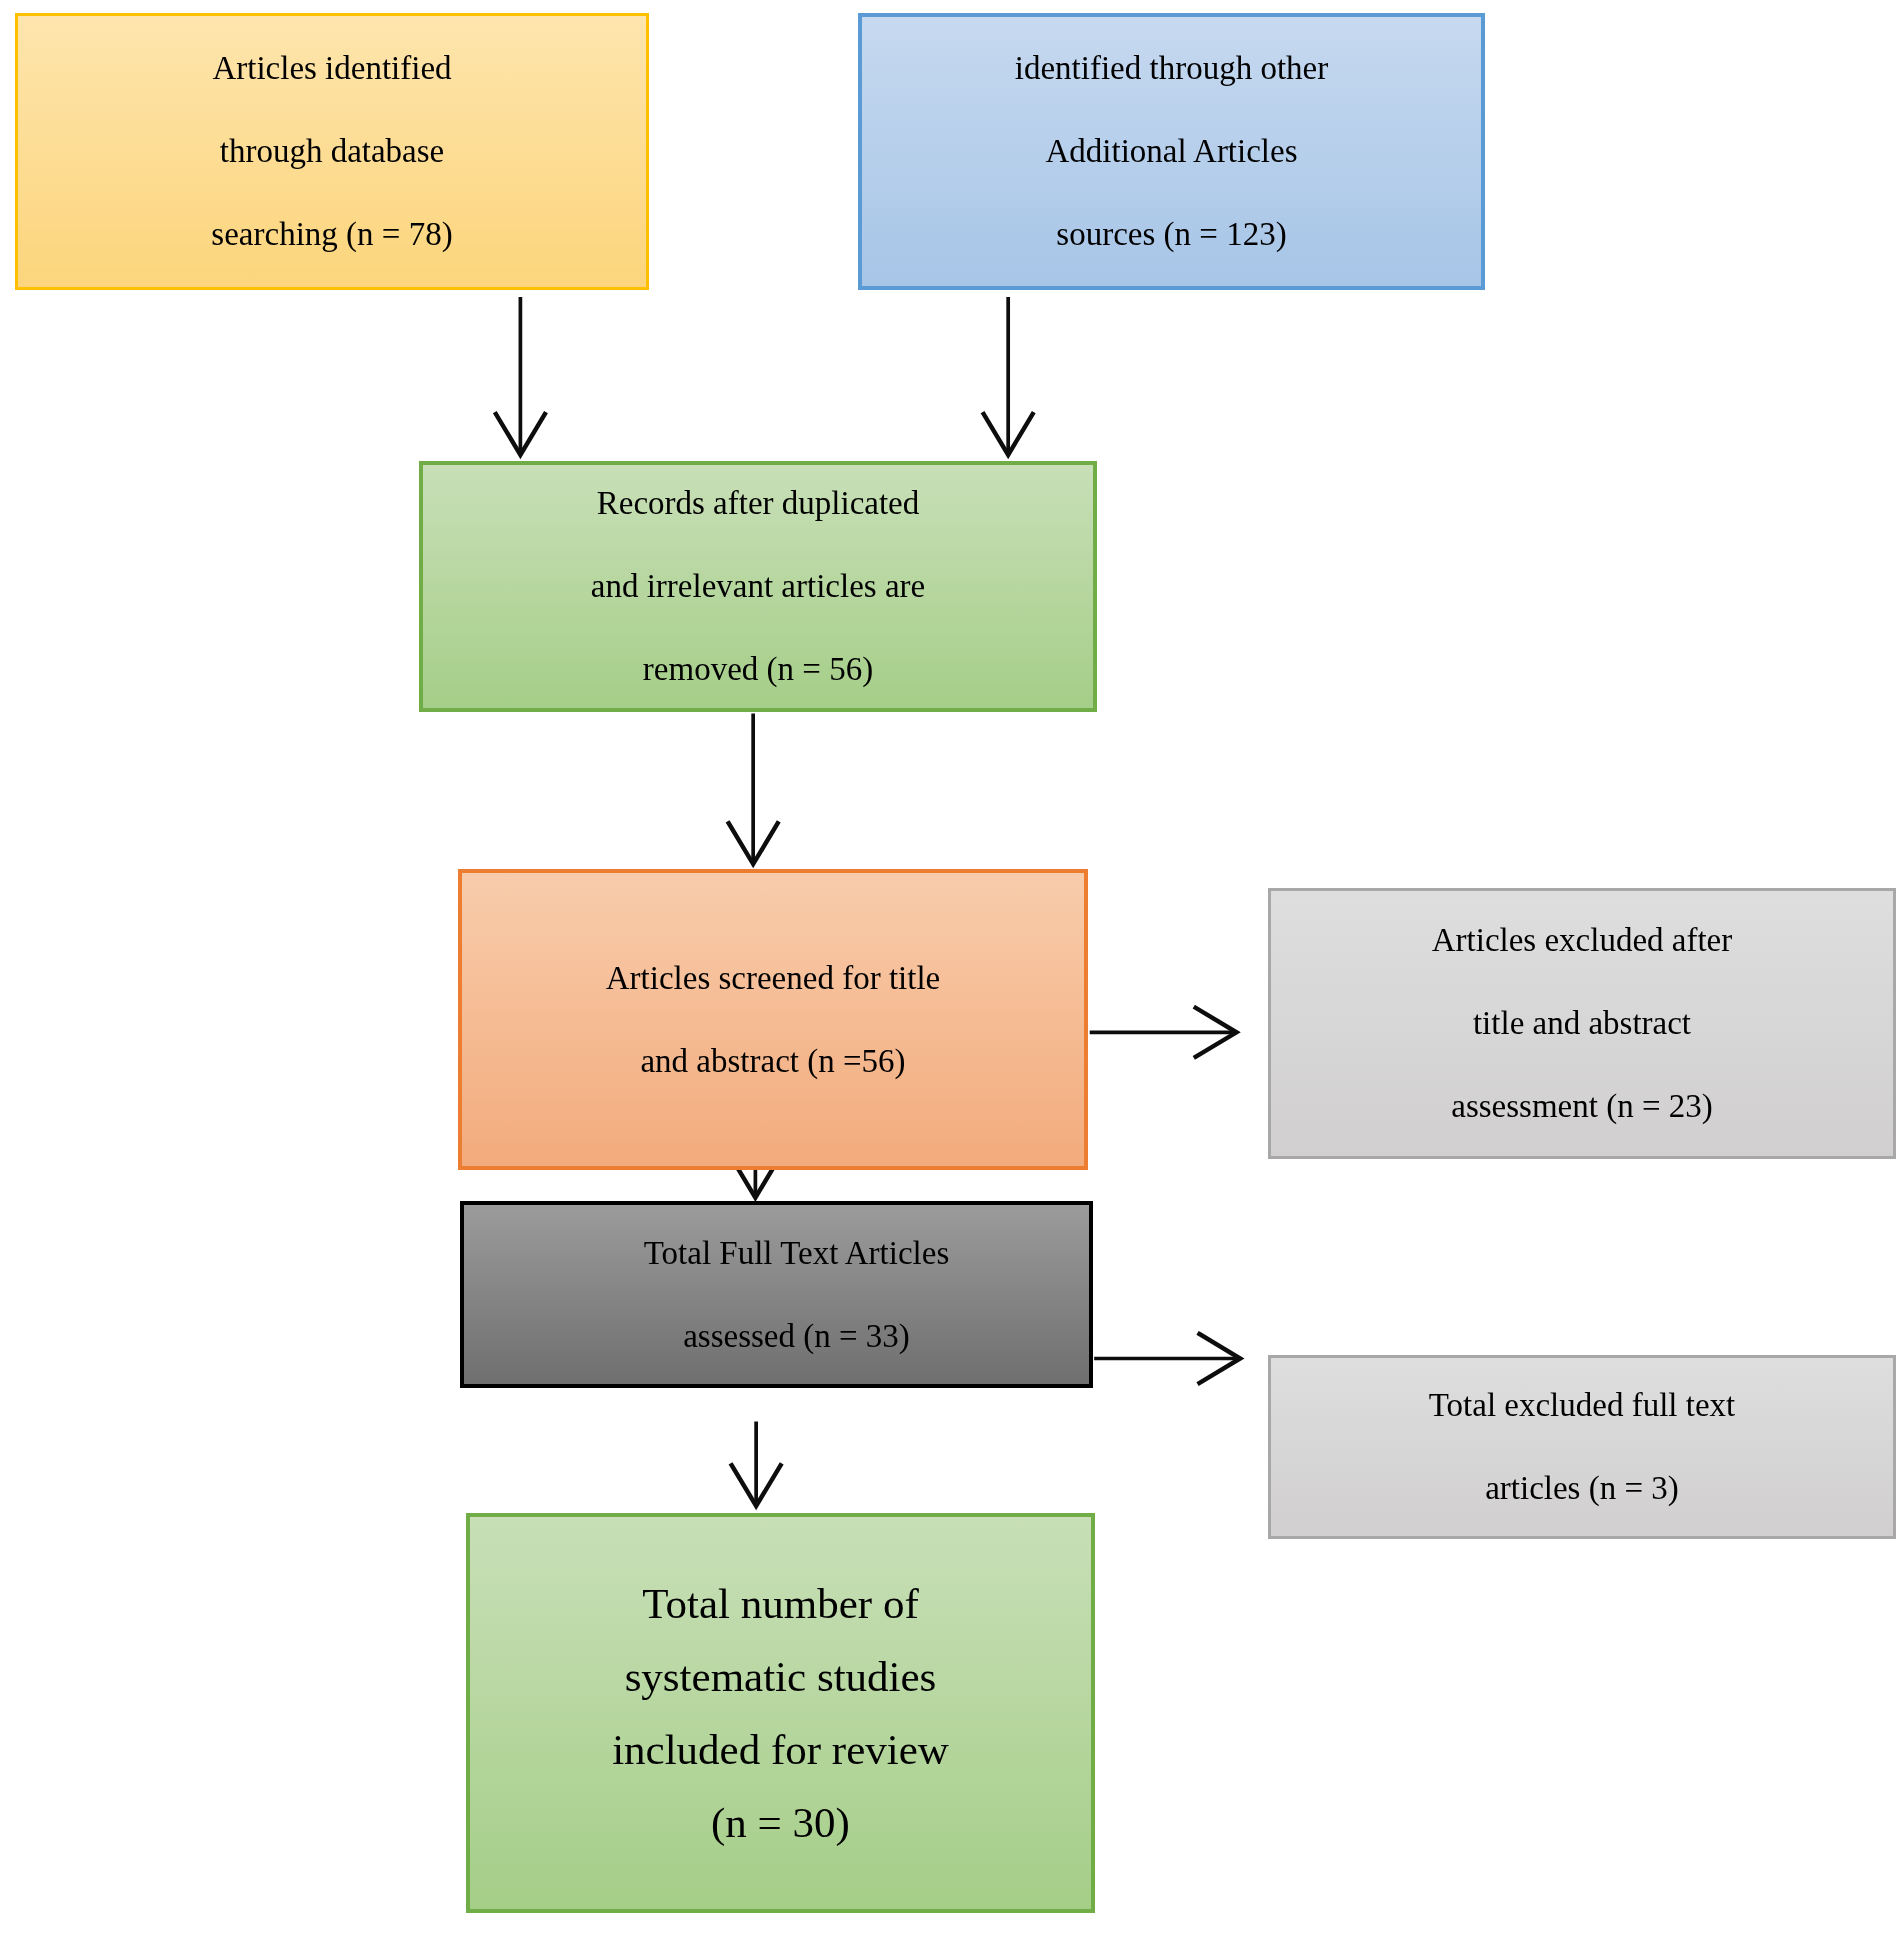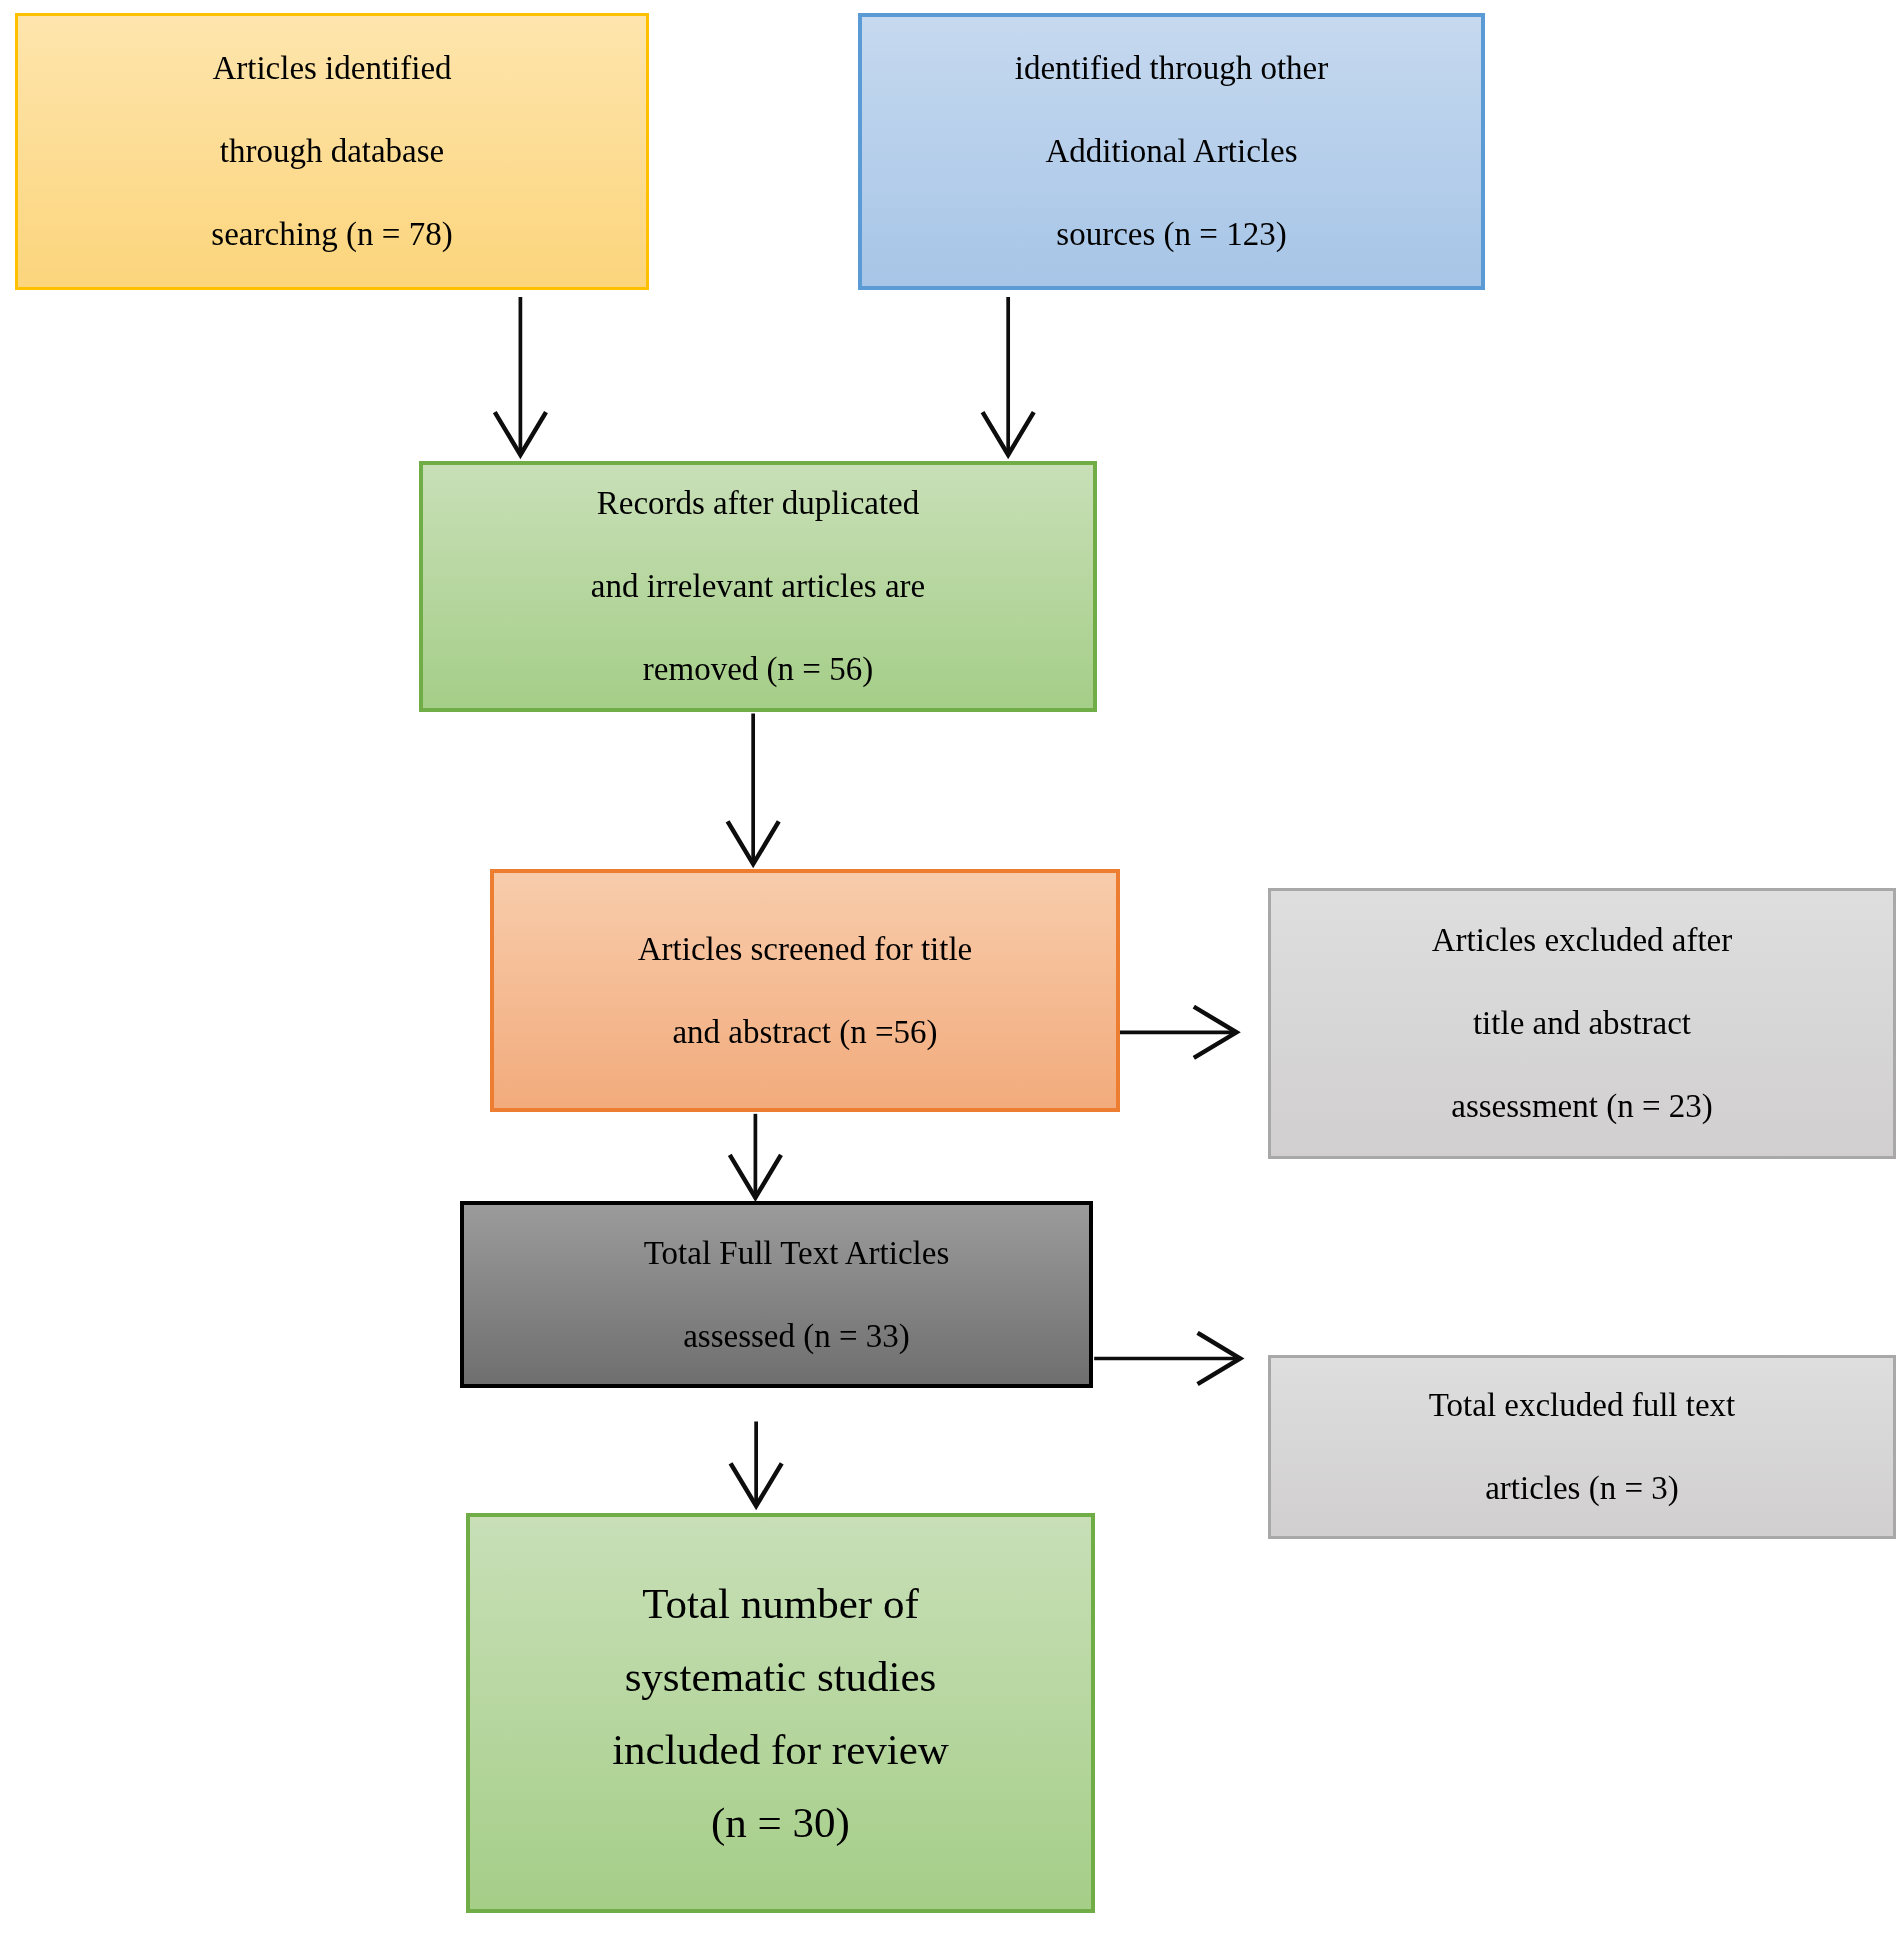--- a/index.html
+++ b/index.html
@@ -127,21 +127,21 @@
   </div>
 
   <div class="box box-green fs-std" style="left:419px;top:461px;width:678px;height:251px;">
     <div class="lbl">
       <span>Records after duplicated</span>
       <span>and irrelevant articles are</span>
       <span>removed (n = 56)</span>
     </div>
   </div>
 
-  <div class="box box-orange fs-std" style="left:458px;top:869px;width:630px;height:243px;margin-left:32px;">
+  <div class="box box-orange fs-std" style="left:458px;top:869px;width:630px;height:301px;">
     <div class="lbl">
       <span>Articles screened for title</span>
       <span>and abstract (n =56)</span>
     </div>
   </div>
 
   <div class="box box-gray fs-std" style="left:1244px;top:888px;width:628px;height:271px;">
     <div class="lbl">
       <span>Articles excluded after</span>
       <span>title and abstract</span>

